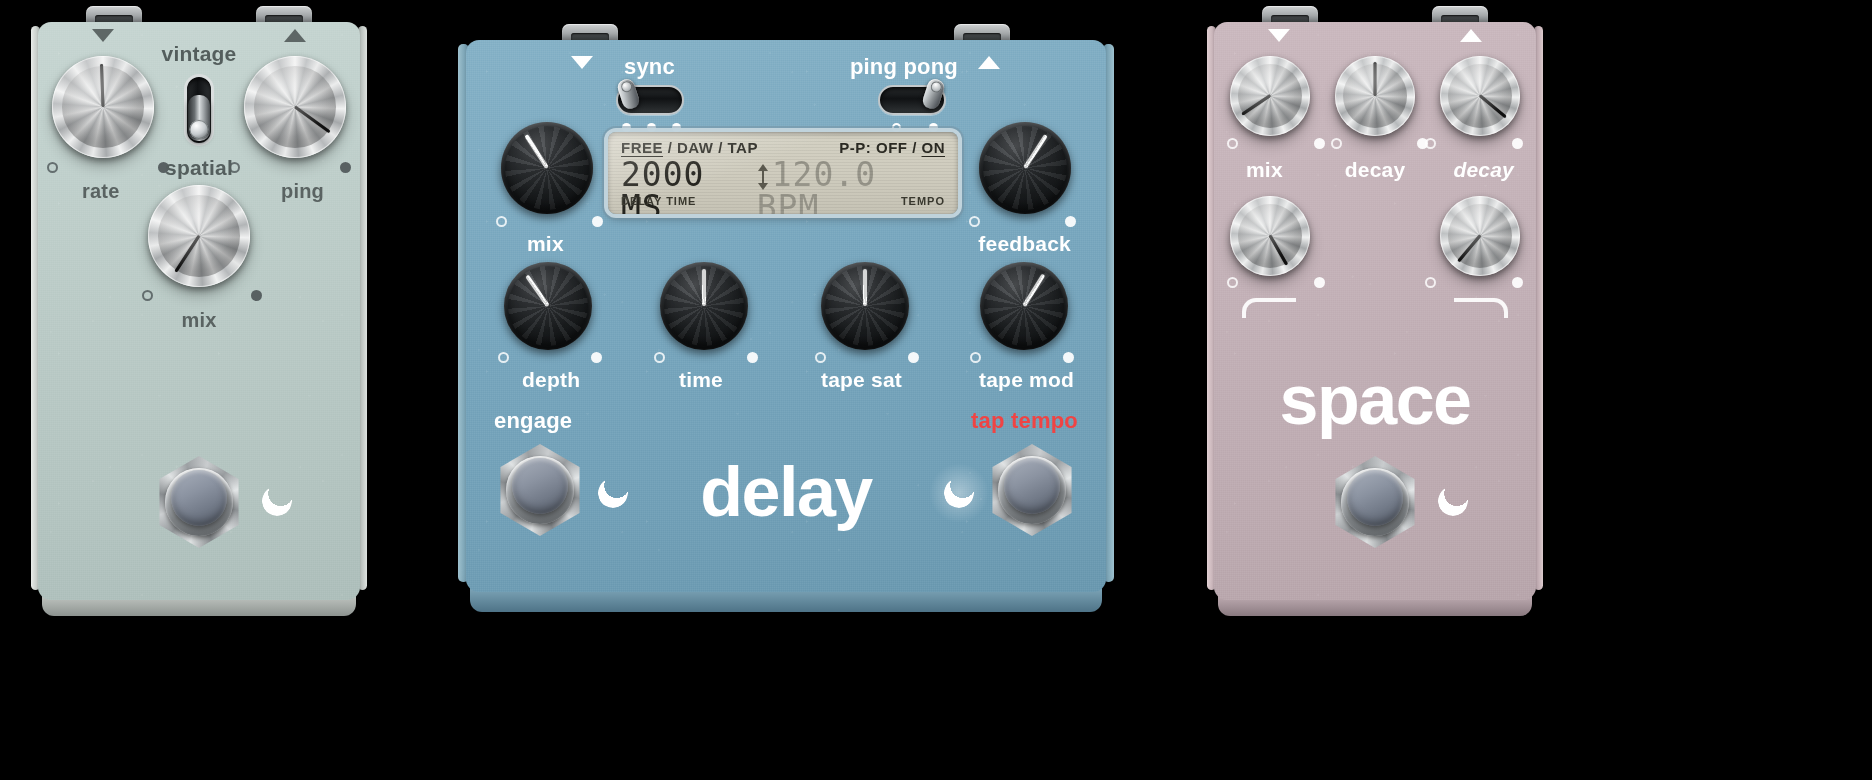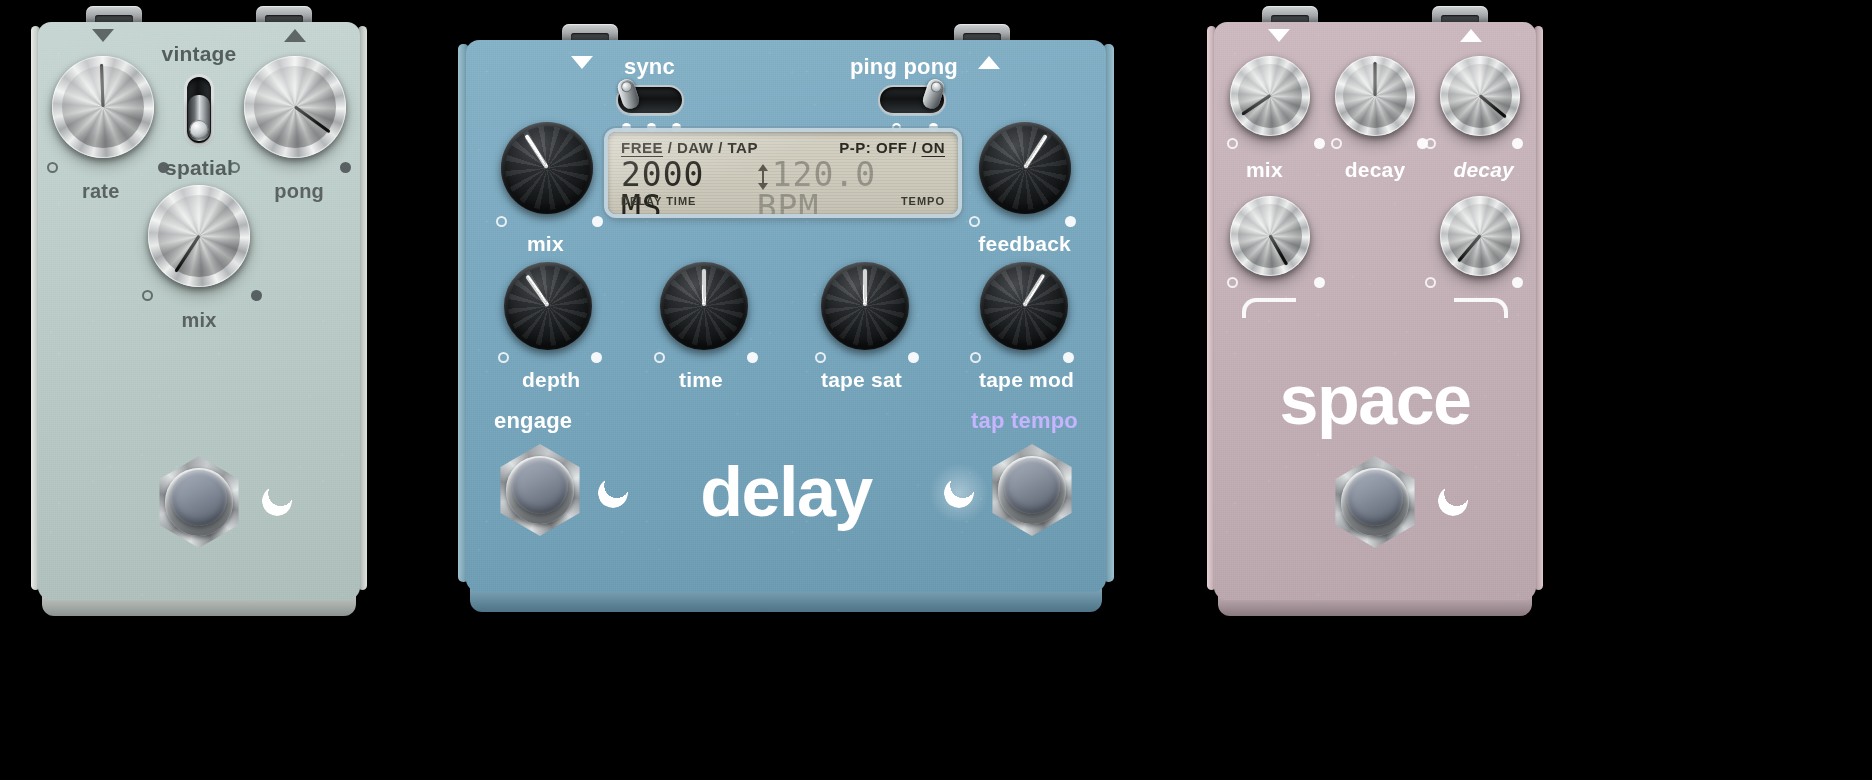--- a/index.html
+++ b/index.html
@@ -324,21 +324,21 @@
       <div class="rdot open dk" style="left:9px; top:140px;"></div>
       <div class="rdot fill dk" style="left:120px; top:140px;"></div>
       <div class="lbl" style="left:44px; top:158px; font-size:20px; color:#5a6362;">rate</div>
 
       <div class="knob metal" style="right:14px; top:34px; width:102px; height:102px;">
         <div class="pointer" style="transform:translateX(-50%) rotate(126deg);"></div>
         <div class="knob-inner"></div>
       </div>
       <div class="rdot open dk" style="right:120px; top:140px;"></div>
       <div class="rdot fill dk" style="right:9px; top:140px;"></div>
-      <div class="lbl" style="right:36px; top:158px; font-size:20px; color:#5a6362;">pong</div>
+      <div class="lbl" style="right:36px; top:158px; font-size:20px; color:#5a6362;">ping</div>
 
       <div class="lbl" style="left:50%; transform:translateX(-50%); top:20px; font-size:21px; color:#545e5d;">vintage</div>
       <div class="toggle-v" style="left:50%; transform:translateX(-50%); top:52px;">
         <div class="batv" style="bottom:2px;"></div>
       </div>
       <div class="lbl" style="left:50%; transform:translateX(-50%); top:134px; font-size:21px; color:#545e5d;">spatial</div>
 
       <div class="knob metal" style="left:50%; margin-left:-51px; top:163px; width:102px; height:102px;">
         <div class="pointer" style="transform:translateX(-50%) rotate(-147deg);"></div>
         <div class="knob-inner"></div>
@@ -452,21 +452,21 @@
       <div class="lbl" style="left:355px; top:328px; font-size:21px; color:#ffffff;">tape sat</div>
 
       <div class="knob dark" style="right:38px; top:222px; width:88px; height:88px;">
         <div class="pointer" style="transform:translateX(-50%) rotate(32deg);"></div>
       </div>
       <div class="rdot open" style="right:125px; top:312px;"></div>
       <div class="rdot fill" style="right:32px; top:312px;"></div>
       <div class="lbl" style="right:32px; top:328px; font-size:21px; color:#ffffff;">tape mod</div>
 
       <div class="lbl" style="left:28px; top:368px; font-size:22px; color:#ffffff;">engage</div>
-      <div class="lbl" style="right:28px; top:368px; font-size:22px; color:#c4b5fd;">tap tempo</div>
+      <div class="lbl" style="right:28px; top:368px; font-size:22px; color:#ef4444;">tap tempo</div>
 
       <div class="wordmark" style="left:50%; transform:translateX(-50%); top:412px; font-size:70px; color:#ffffff;">delay</div>
 
       <div class="fsw" style="left:28px; top:404px;">
         <div class="nut"></div>
         <div class="ring"></div>
         <div class="cap"></div>
       </div>
       <div class="fsw" style="right:28px; top:404px;">
         <div class="nut"></div>

